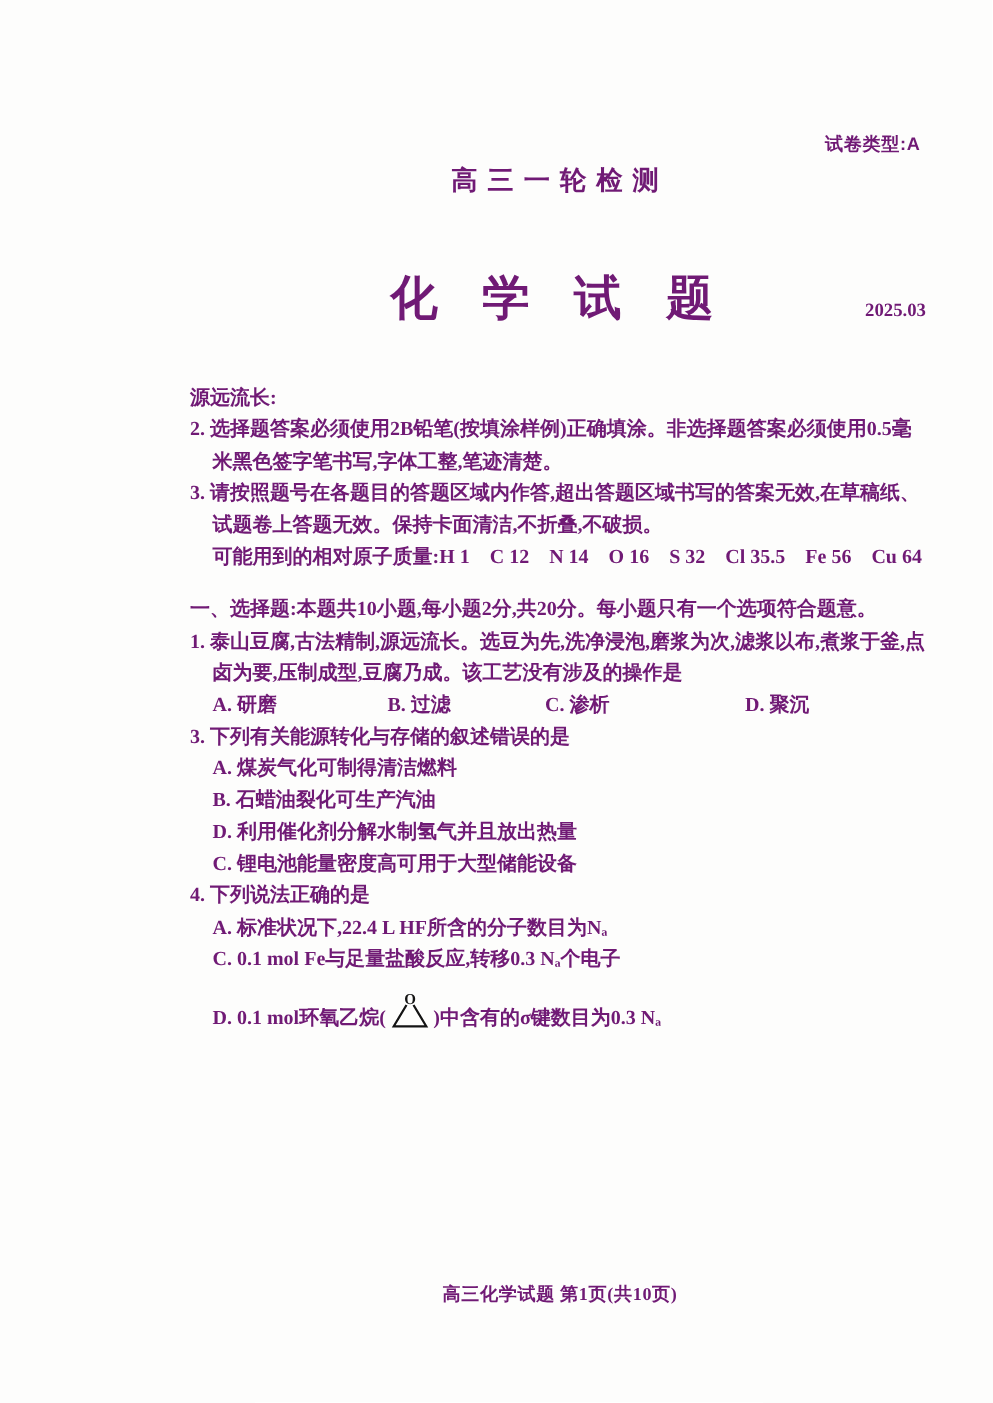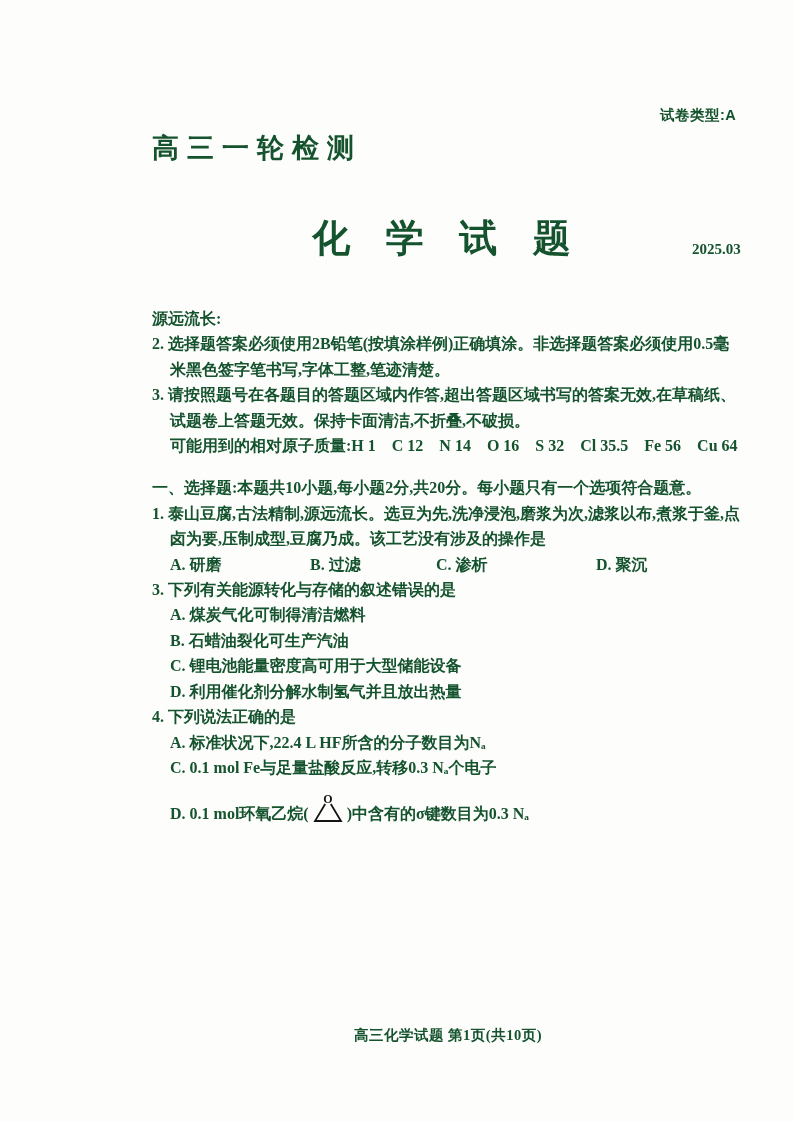--- a/index.html
+++ b/index.html
@@ -3,39 +3,39 @@
 <meta charset="utf-8">
 <style>
   * { margin: 0; padding: 0; box-sizing: border-box; }
   html, body { background: #ffffff; }
   .page {
     position: relative;
     width: 794px;
     height: 1122px;
     background: #fdfdfc;
     font-family: "Liberation Serif", "DejaVu Serif", "DejaVu Sans", serif;
-    color: #14532d;
+    color: #701a75;
     font-weight: bold;
     overflow: hidden;
   }
   .paper-type {
     position: absolute;
     top: 106px;
     left: 660px;
     font-size: 14.5px;
     font-family: "Liberation Sans", "DejaVu Sans", sans-serif;
     letter-spacing: 0.5px;
   }
   .round {
     position: absolute;
     top: 130px;
     left: 152px;
     width: 592px;
-    text-align: left;
-    font-size: 27px;
+    text-align: center;
+    font-size: 21px;
     letter-spacing: 8px;
   }
   .title {
     position: absolute;
     top: 213px;
     left: 152px;
     width: 592px;
     text-align: center;
     font-size: 38px;
     letter-spacing: 13px;
@@ -116,22 +116,22 @@
         <span class="opt-c">C. 渗析</span>
         <span class="opt-d">D. 聚沉</span>
       </div>
     </div>
 
 
     <div>
       <p class="hang">3. 下列有关能源转化与存储的叙述错误的是</p>
       <p class="indent">A. 煤炭气化可制得清洁燃料</p>
       <p class="indent">B. 石蜡油裂化可生产汽油</p>
+      <p class="indent">D. 利用催化剂分解水制氢气并且放出热量</p>
       <p class="indent">C. 锂电池能量密度高可用于大型储能设备</p>
-      <p class="indent">D. 利用催化剂分解水制氢气并且放出热量</p>
     </div>
 
     <div>
       <p class="hang">4. 下列说法正确的是</p>
       <p class="indent">A. 标准状况下,22.4 L HF所含的分子数目为Nₐ</p>
       <p class="indent">C. 0.1 mol Fe与足量盐酸反应,转移0.3 Nₐ个电子</p>
       <p class="q4d"><span>D. 0.1 mol环氧乙烷(</span><span class="struct"><svg width="36" height="33" viewBox="0 0 36 33">
             <text x="18" y="12" text-anchor="middle" font-size="12" font-family="Liberation Serif, DejaVu Serif, serif" font-weight="bold" fill="#141414">O</text>
             <path d="M15.2 13 L5 30 L31 30 L20.8 13" fill="none" stroke="#141414" stroke-width="1.8"></path>
           </svg></span><span>)中含有的σ键数目为0.3 Nₐ</span></p>

